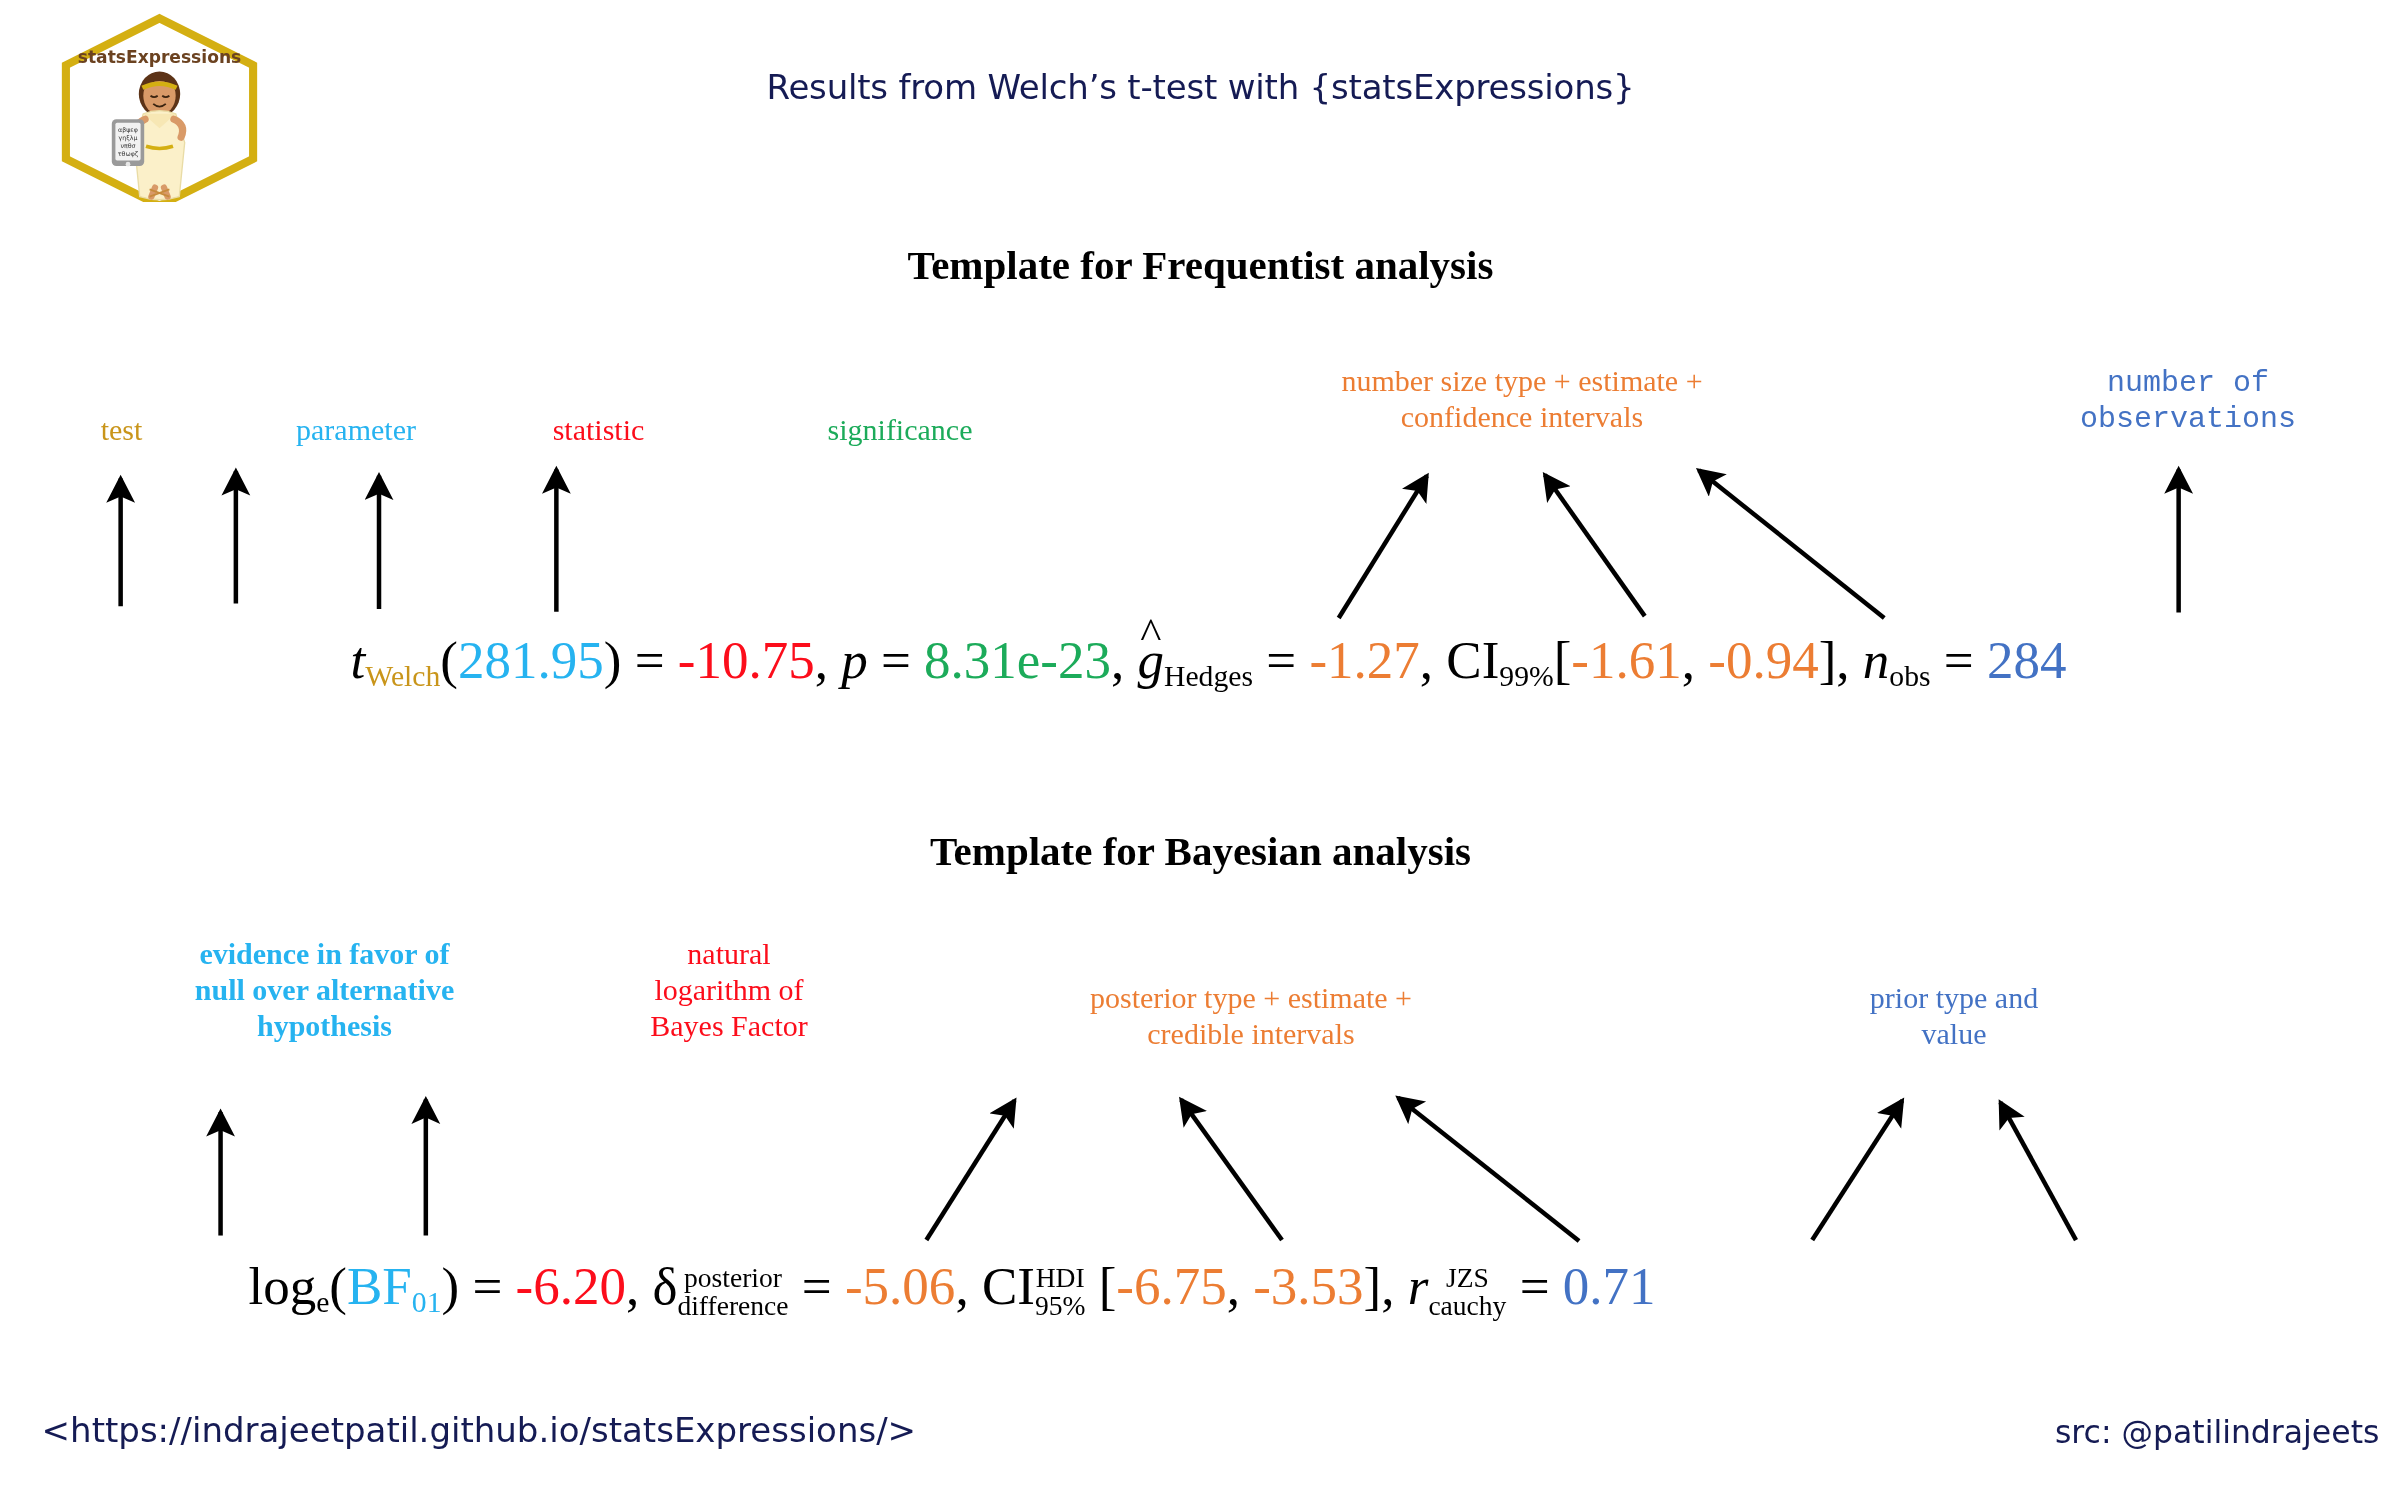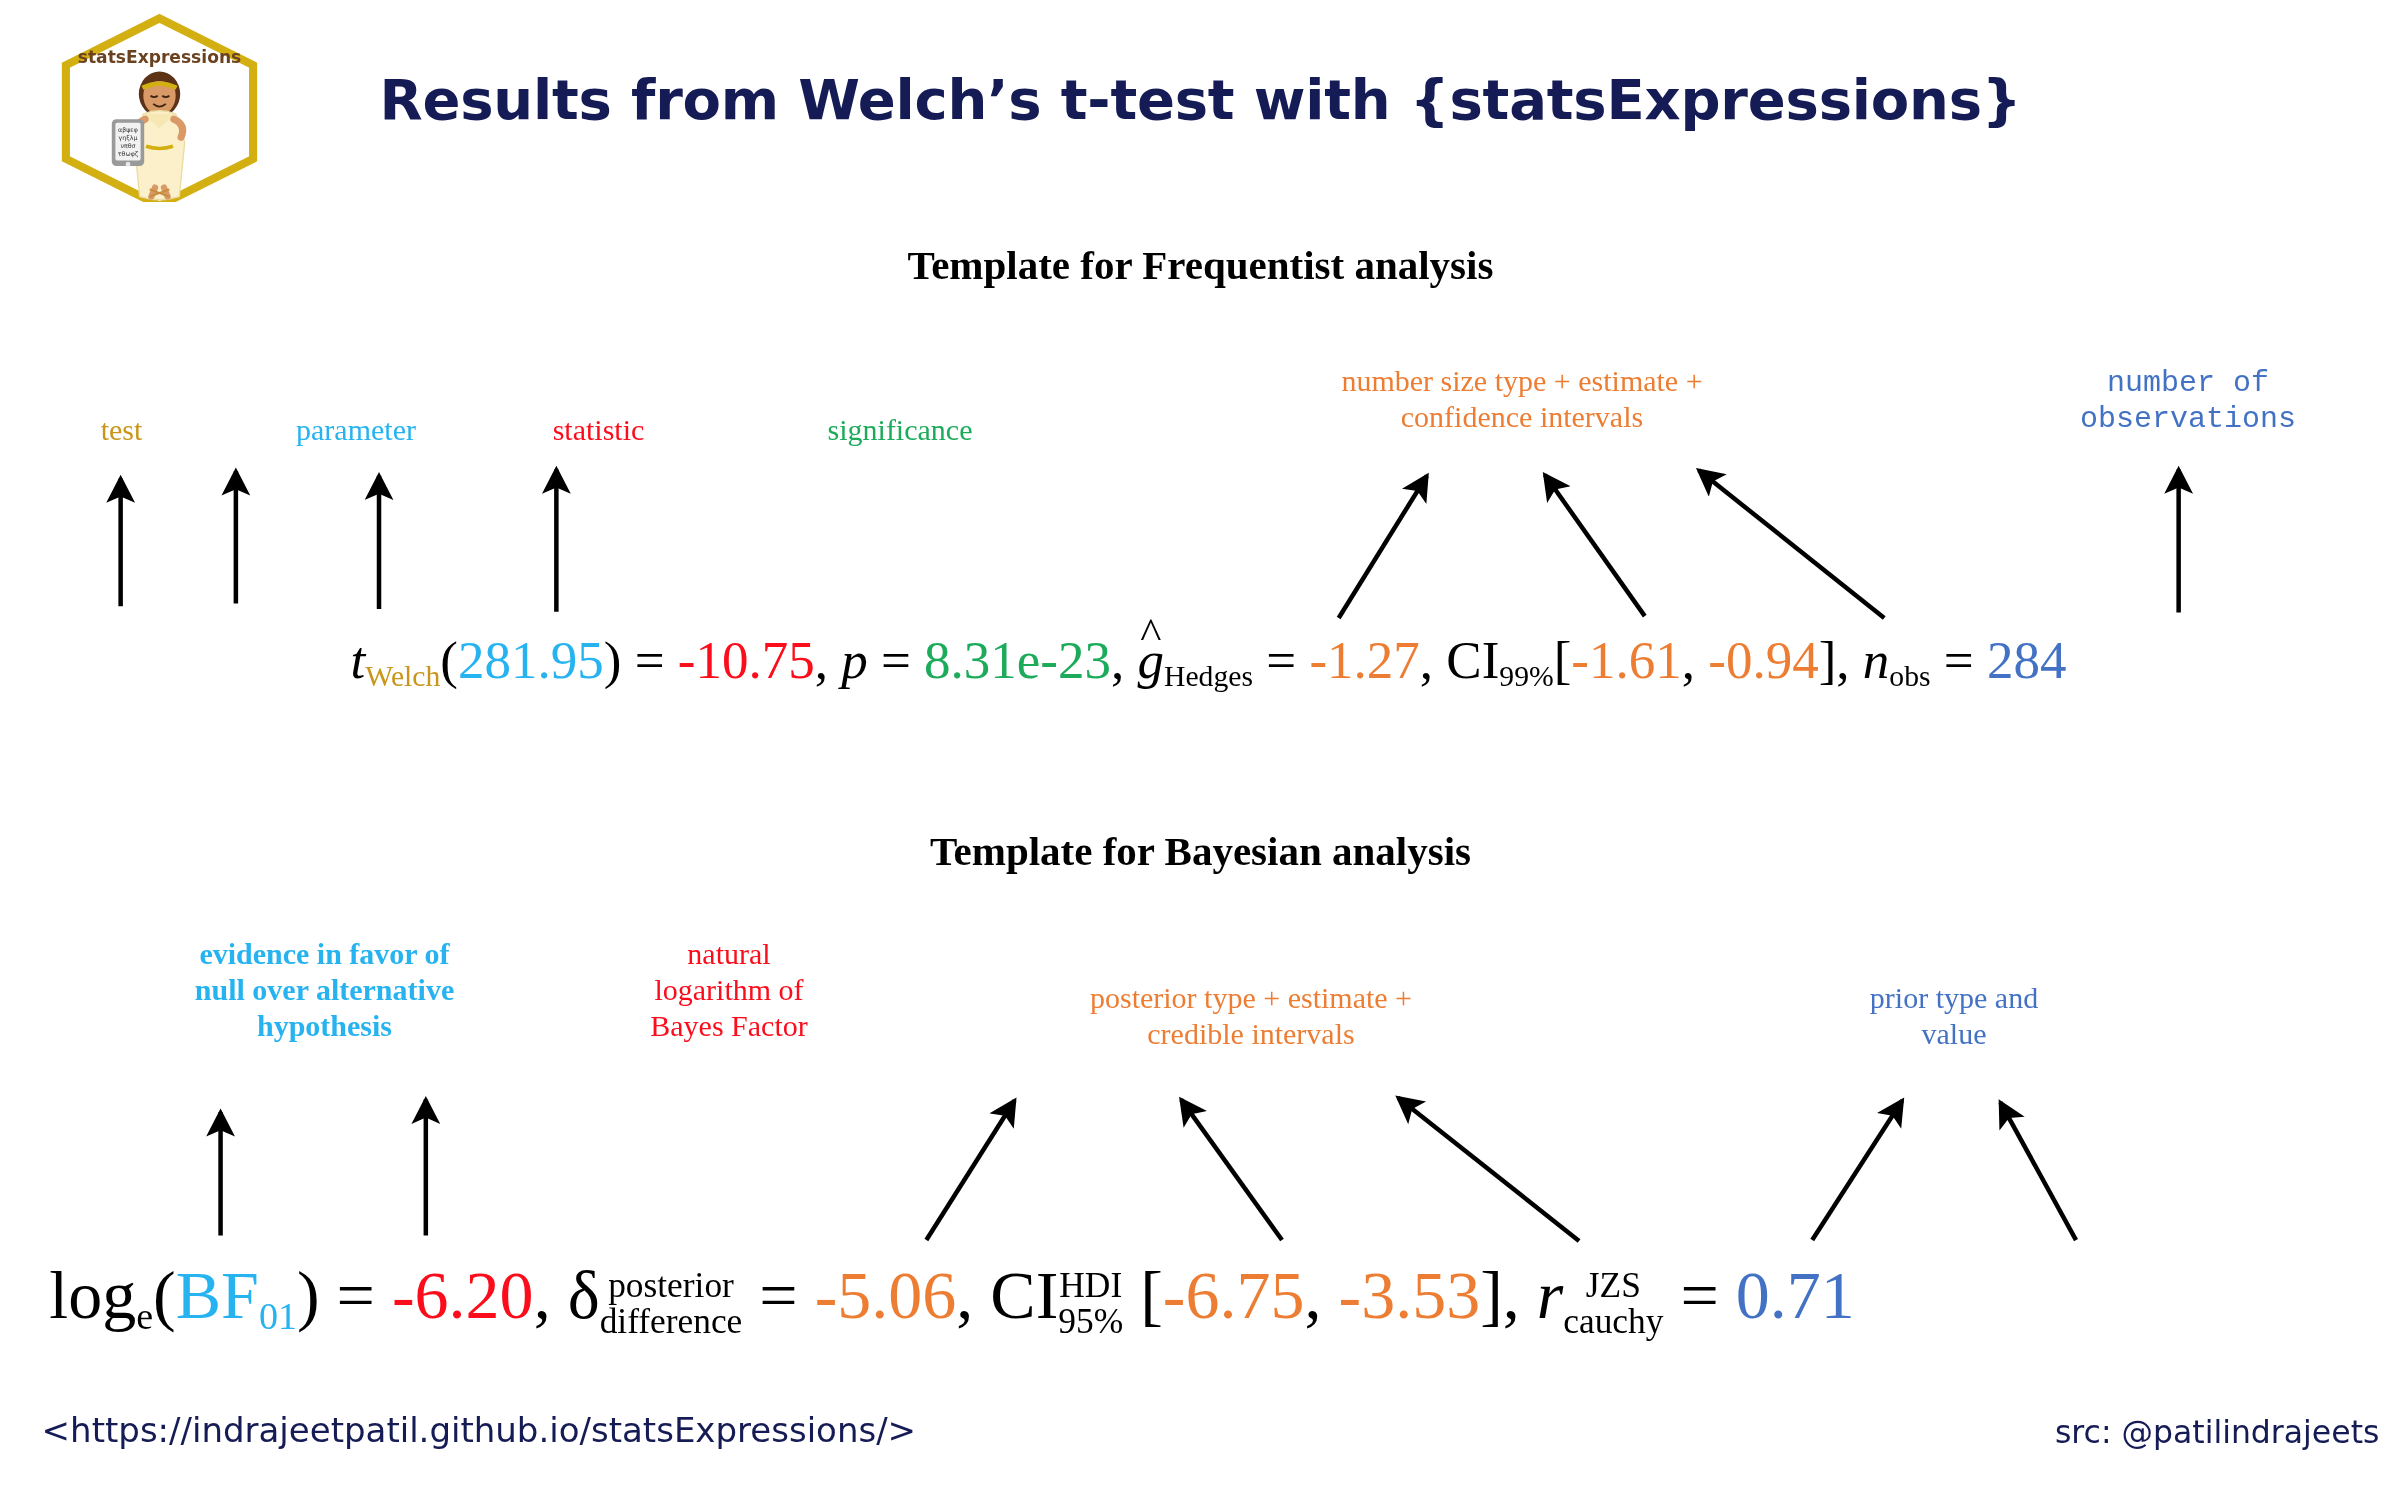--- a/index.html
+++ b/index.html
@@ -11,21 +11,21 @@
   .abs{position:absolute;}
 
   
   #logo{left:56px;top:12.6px;width:207px;height:189px;}
   #logo svg{display:block;}
 
   
   #title{
     left:0;top:67px;width:2401px;text-align:center;
     font-family:"DejaVu Sans", sans-serif;
-    font-size:56px;font-weight:700;color:#151b54;letter-spacing:-0.2px;
+    font-size:34px;font-weight:400;color:#151b54;letter-spacing:-0.2px;
   }
 
   
   .section-heading{
     width:2401px;left:0;text-align:center;
     font-family:"Liberation Serif", serif;
     font-weight:700;font-size:41px;color:#000000;
   }
   #heading-freq{top:241px;}
   #heading-bayes{top:827px;}
@@ -35,21 +35,21 @@
     text-align:center;font-family:"Liberation Serif", serif;
     font-size:30px;line-height:36px;white-space:pre-line;
   }
 
   
   .eq{
     font-family:"Liberation Serif", serif;
     white-space:nowrap;
   }
   #eq-freq{left:8px;top:630px;width:2401px;text-align:center;font-size:53px;}
-  #eq-bayes{left:0;top:1256px;width:1904px;text-align:center;font-size:68px;}
+  #eq-bayes{left:0;top:1256px;width:1904px;text-align:center;font-size:53px;}
   .it{font-style:italic;}
   .sub{font-size:0.56em;vertical-align:-0.28em;}
   .stack{
     display:inline-flex;flex-direction:column;vertical-align:middle;
     font-size:0.52em;line-height:1.02;text-align:center;
     position:relative;top:0.02em;
   }
   .stack span{display:block;}
   .hat{position:relative;display:inline-block;}
   .hat::before{

